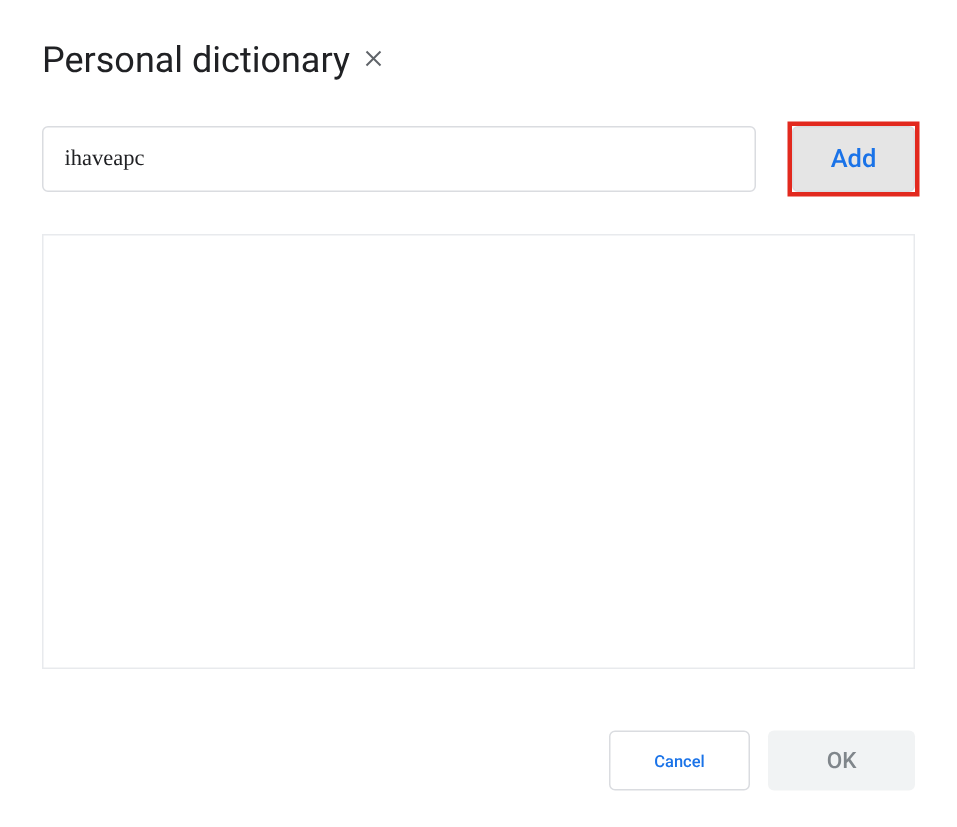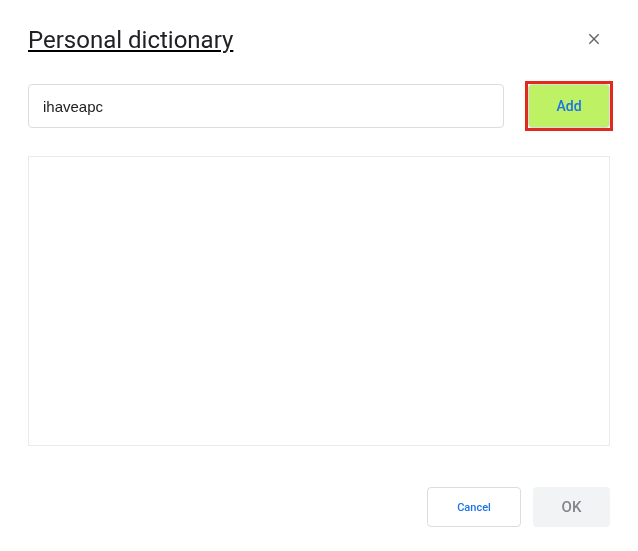--- a/index.html
+++ b/index.html
@@ -10,24 +10,22 @@
     body {
       font-family: 'Google Sans', Roboto, Arial, sans-serif;
       background: #fff;
       width: 638px;
       height: 551px;
       position: relative;
       padding: 24px 28px;
     }
     .dialog-header {
       display: flex;
-      justify-content: space-between;
       align-items: center;
       margin-bottom: 28px;
-      text-decoration: underline;
     }
     .dialog-title {
       font-size: 24px;
       font-weight: 400;
       color: #202124;
     }
     .close-button {
       width: 32px;
       height: 32px;
       display: flex;
@@ -50,44 +48,44 @@
     }
     .word-input {
       flex: 1;
       height: 44px;
       border: 1px solid #dadce0;
       border-radius: 4px;
       padding: 16px 14px;
       font-size: 15px;
       color: #202124;
       outline: none;
-      font-family: Liberation Sans, sans-serif;
+      font-family: Liberation Serif, serif;
     }
     .add-button-wrapper {
       position: relative;
       display: inline-block;
     }
     .add-button-highlight {
       position: absolute;
       top: -3px;
       left: -3px;
       right: -3px;
       bottom: -3px;
       border: 3px solid #e2291e;
       pointer-events: none;
       z-index: 2;
     }
     .add-button {
       width: 82px;
       height: 44px;
       border: 1px solid #dadce0;
       border-radius: 4px;
-      background: #bef264;
+      background: #e5e5e5;
       color: #1a73e8;
-      font-size: 14px;
+      font-size: 17px;
       font-weight: 500;
       cursor: pointer;
       font-family: inherit;
     }
     .word-list {
       border: 1px solid #e8eaed;
       border-radius: 0;
       height: 290px;
       background: #fff;
     }
@@ -104,21 +102,21 @@
       border: 1px solid #dadce0;
       border-radius: 4px;
       background: #fff;
       color: #1a73e8;
       font-size: 11px;
       font-weight: 500;
       cursor: pointer;
       font-family: inherit;
     }
     .ok-button {
-      width: 77px;
+      width: 98px;
       height: 40px;
       border: none;
       border-radius: 4px;
       background: #f1f3f4;
       color: #80868b;
       font-size: 15px;
       font-weight: 500;
       cursor: pointer;
       font-family: inherit;
     }

